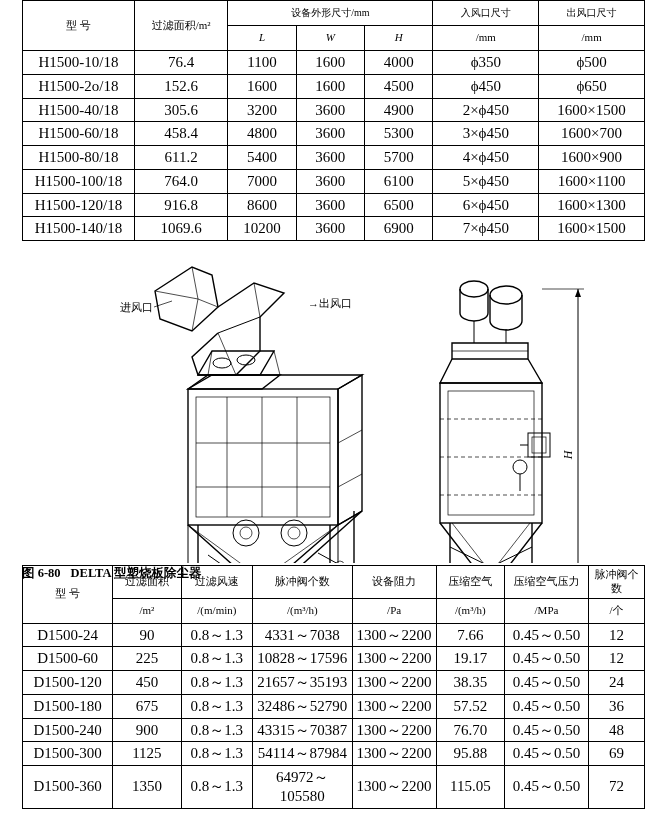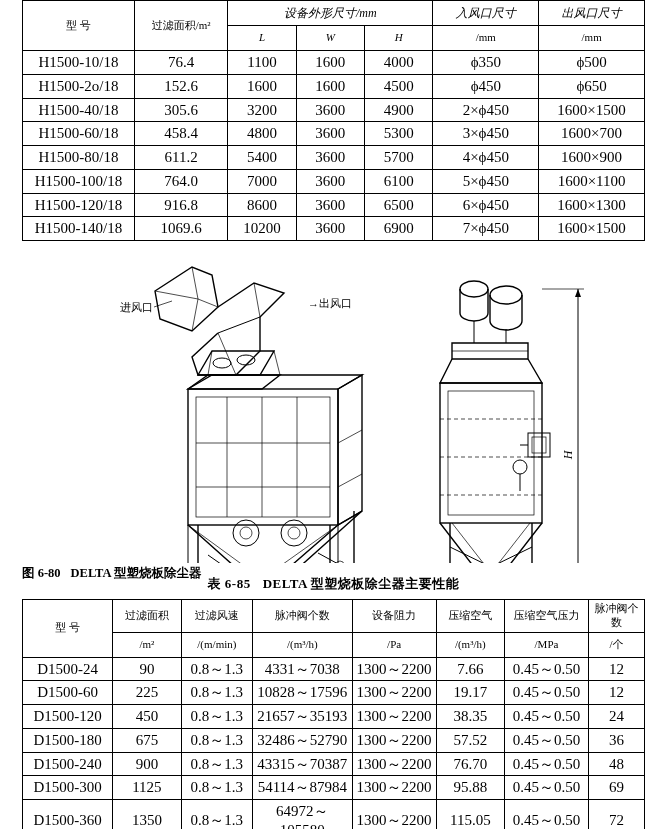--- a/index.html
+++ b/index.html
@@ -53,22 +53,21 @@
   }
   table.data.t1 tbody td {
     height: 17px;
     font-size: 15px;
   }
   table.data.t2 tbody td {
     height: 17px;
     font-size: 15px;
   }
   .hdr-group {
-    font-size: 12px;
-    font-style: italic;
+    font-size: 10px;
   }
   .unit {
     font-size: 11px;
   }
   .serif-i {
     font-style: italic;
     font-family: "Liberation Serif", serif;
   }
   
   .figure-wrap {
@@ -362,23 +361,20 @@
         <path class="hair" d="M206 356 l-8 10"></path>
         <path class="hair" d="M232 366 l6 -8"></path>
       </g>
     </svg>
 
     <div class="fig-caption">
       <span class="fignum">图 6-80</span><span>DELTA 型塑烧板除尘器</span>
     </div>
   </div>
 
-  <div class="tbl-caption">
-    <span class="num">表 6-85</span><span>DELTA 型塑烧板除尘器主要性能</span>
-  </div>
 
   <table class="data t2">
     <colgroup>
       <col style="width:14.5%">
         <col style="width:11%">
         <col style="width:11.5%">
         <col style="width:16%">
         <col style="width:13.5%">
         <col style="width:11%">
         <col style="width:13.5%">

